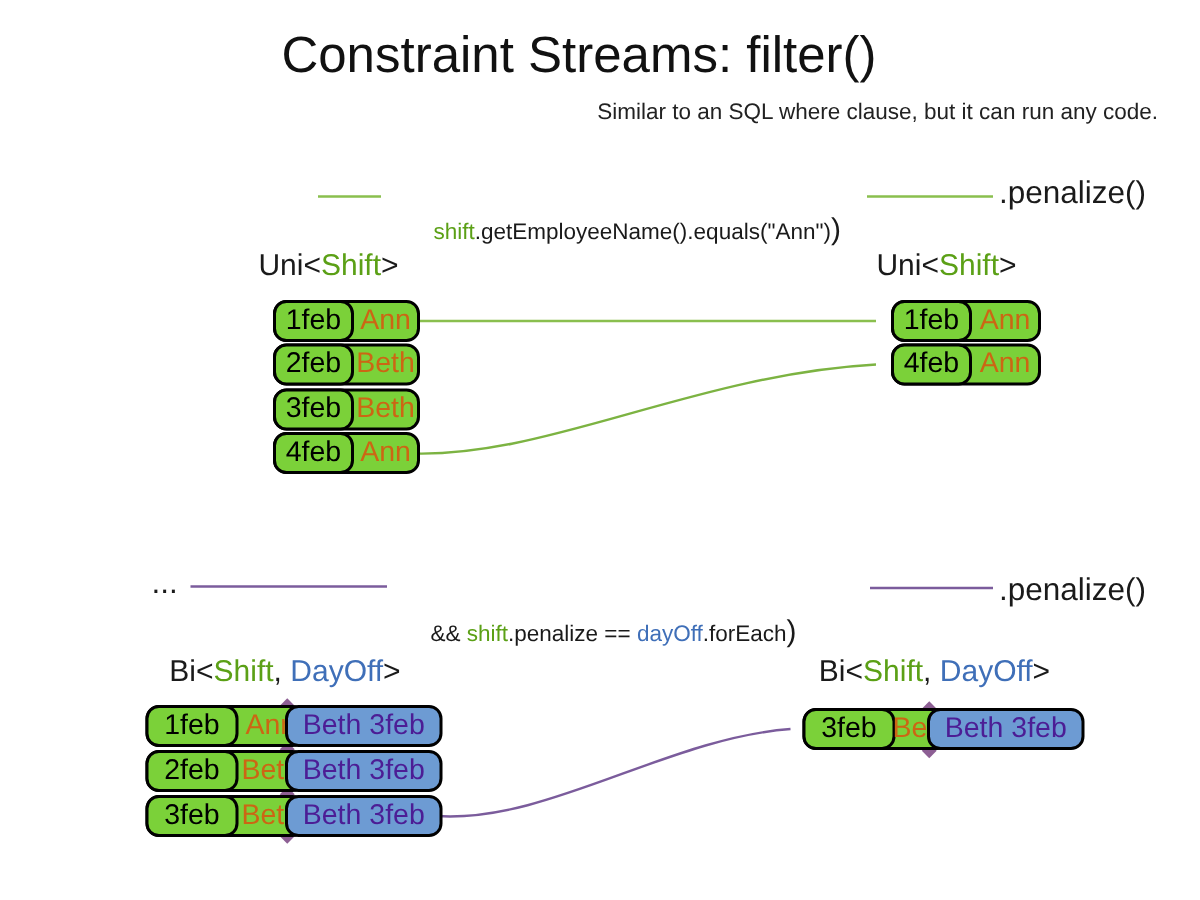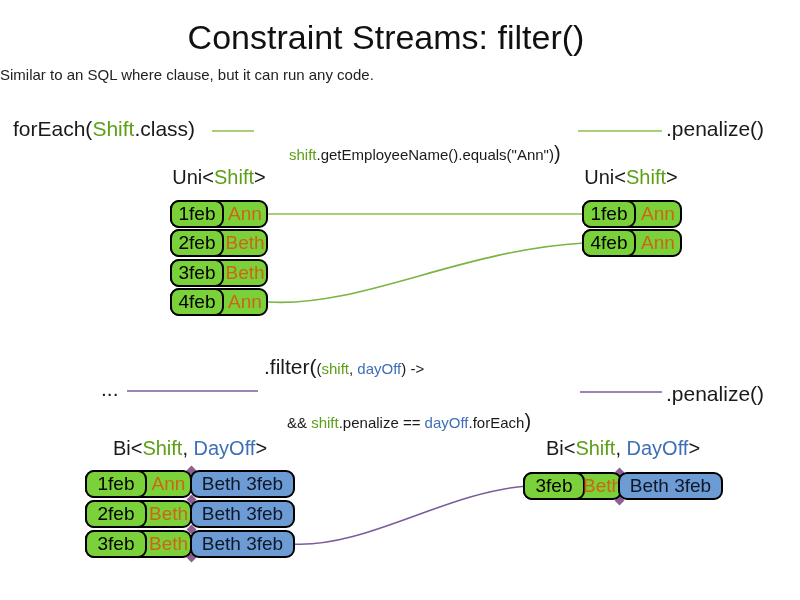--- a/index.html
+++ b/index.html
@@ -2,51 +2,51 @@
 <html><head>
 <meta charset="utf-8">
 <style>
   html,body { margin:0; padding:0; background:#ffffff; }
   .slide {
     position:relative; width:772px; height:600px; background:#ffffff;
     font-family:"Liberation Sans", sans-serif; color:#1a1a1a; overflow:hidden;
   }
   .abs { position:absolute; }
   .title { top:18px; left:0; width:100%; text-align:center; font-size:34px; color:#111; }
-  .subtitle { top:66px; left:0; width:100%; text-align:left; font-size:15px; color:#222; }
+  .subtitle { top:66px; left:0; width:100%; text-align:right; font-size:15px; color:#222; }
 
   .code-lg { font-size:21px; white-space:pre; }
   .code-sm { font-size:15px; white-space:pre; }
   .sm { font-size:15px; }
   .close-big { font-size:20px; }
   .g { color:#5ba016; }
   .b { color:#3f6fb8; }
   .o { color:#cc6614; }
 
   .tbl-label { font-size:20px; text-align:center; white-space:pre; }
 
   .row-green {
     position:absolute; height:28px; background:#7bd139;
-    border:2px solid #000; border-radius:9px; box-sizing:border-box;
+    border:2px solid #000; border-radius:9px; box-sizing:border-box;margin-left:12px;
   }
   .date-pill {
     position:absolute; left:-2px; top:-2px; height:28px; background:#7bd139;
     border:2px solid #000; border-radius:9px; box-sizing:border-box;
     display:flex; align-items:center; justify-content:center;
     font-size:19px; color:#000;
   }
   .name-cell {
     position:absolute; top:0; bottom:0; right:0;
     display:flex; align-items:center; justify-content:center; font-size:19px;
   }
   .blue-pill {
     position:absolute; height:28px; background:#6d9bd3;
     border:2px solid #000; border-radius:9px; box-sizing:border-box;
     display:flex; align-items:center; justify-content:center;
-    font-size:19px; color:#0f172a;
+    font-size:19px; color:#4c1d95;
   }
   .diamond {
     position:absolute; width:7px; height:7px; background:#8d5f94;
     transform:rotate(45deg);
   }
   svg.connectors { left:0; top:0; pointer-events:none; }
 </style>
 </head>
 <body>
 
@@ -58,21 +58,20 @@
   <svg class="abs connectors" width="800" height="600" viewBox="0 0 800 600">
     <line x1="212" y1="131" x2="254" y2="131" stroke="#8abf4e" stroke-width="1.6"></line>
     <line x1="578" y1="131" x2="662" y2="131" stroke="#8abf4e" stroke-width="1.6"></line>
     <line x1="268" y1="214" x2="584" y2="214" stroke="#8abf4e" stroke-width="1.6"></line>
     <path d="M 268,302 C 360,308 460,250 584,243" fill="none" stroke="#7cb342" stroke-width="1.6"></path>
     <line x1="127" y1="391" x2="258" y2="391" stroke="#7b5c9c" stroke-width="1.6"></line>
     <line x1="580" y1="392" x2="662" y2="392" stroke="#7b5c9c" stroke-width="1.6"></line>
     <path d="M 291,544 C 365,549 445,492 527,486" fill="none" stroke="#7b5c9c" stroke-width="1.6"></path>
   </svg>
 
-  <div class="abs code-lg" style="left:13px; top:117px;"><span>forEach(</span><span class="g">Shift</span><span>.class)</span></div>
 
 
   <div class="abs code-sm" style="left:289px; top:142px;"><span class="g">shift</span><span>.getEmployeeName().equals("Ann")</span><span class="close-big">)</span></div>
 
   <div class="abs code-lg" style="left:666px; top:117px;">.penalize()</div>
 
   <div class="abs tbl-label" style="left:168px; top:166px; width:102px;"><span>Uni&lt;</span><span class="g">Shift</span><span>&gt;</span></div>
 
   <div class="abs tbl-label" style="left:580px; top:166px; width:102px;"><span>Uni&lt;</span><span class="g">Shift</span><span>&gt;</span></div>
 
@@ -97,21 +96,20 @@
     <div class="date-pill" style="width:54px;">1feb</div>
     <div class="name-cell o" style="left:52px;">Ann</div>
   </div>
   <div class="row-green" style="left:582px; top:229px; width:100px;">
     <div class="date-pill" style="width:54px;">4feb</div>
     <div class="name-cell o" style="left:52px;">Ann</div>
   </div>
 
   <div class="abs code-lg" style="left:101px; top:377px;">...</div>
 
-  <div class="abs code-lg" style="left:264px; top:355px;"><span>.filter(</span><span class="sm">(</span><span class="sm g">shift</span><span class="sm">, </span><span class="sm b">dayOff</span><span class="sm">) -&gt;</span></div>
 
 
   <div class="abs code-sm" style="left:287px; top:410px;"><span>&amp;&amp; </span><span class="g">shift</span><span>.penalize == </span><span class="b">dayOff</span><span>.forEach</span><span class="close-big">)</span></div>
 
   <div class="abs code-lg" style="left:666px; top:382px;">.penalize()</div>
 
   <div class="abs tbl-label" style="left:85px; top:437px; width:210px;"><span>Bi&lt;</span><span class="g">Shift</span><span>, </span><span class="b">DayOff</span><span>&gt;</span></div>
 
   <div class="abs tbl-label" style="left:518px; top:437px; width:210px;"><span>Bi&lt;</span><span class="g">Shift</span><span>, </span><span class="b">DayOff</span><span>&gt;</span></div>
 

